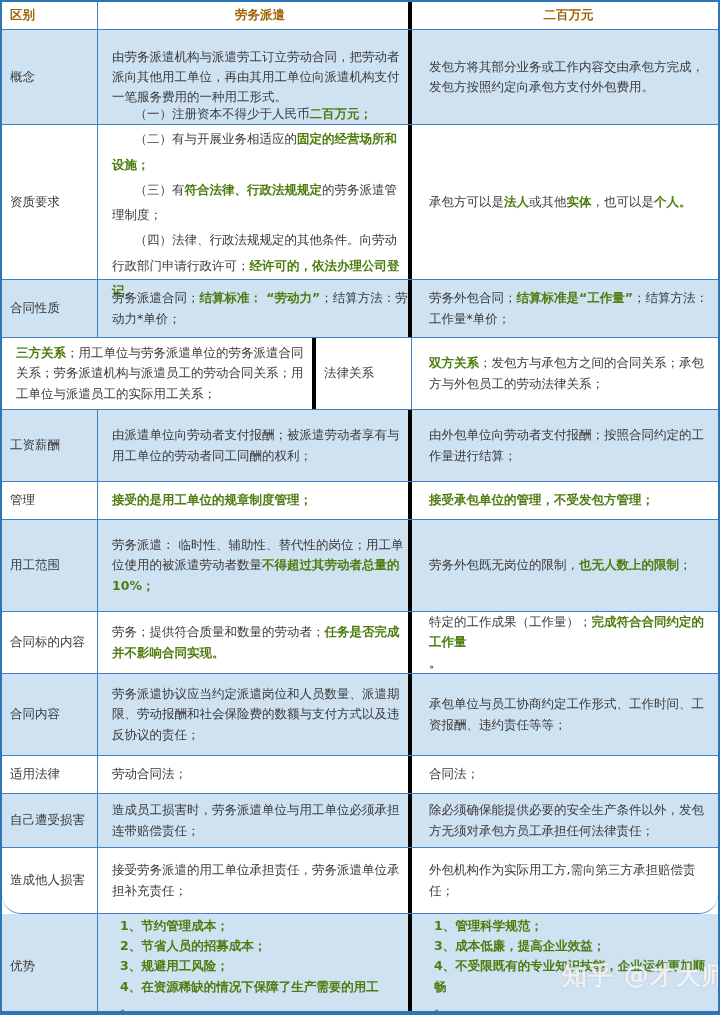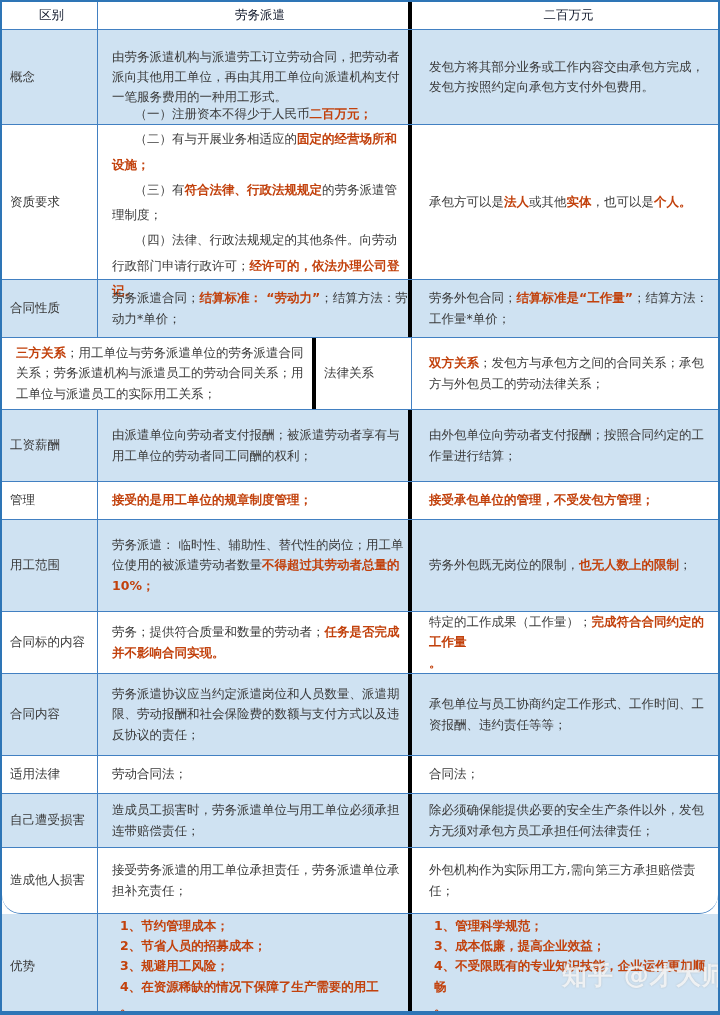--- a/index.html
+++ b/index.html
@@ -15,41 +15,41 @@
     background:#ffffff;
     overflow:hidden;
   }
   .row{display:flex;border-bottom:1px solid #4280c2;box-sizing:border-box;background:#ffffff;}
   .row.alt{background:#cfe2f2;}
   .row:last-child{border-bottom:none;}
   .c{box-sizing:border-box;display:flex;flex-direction:column;justify-content:center;}
   .c0{width:96px;border-right:1px solid #4280c2;padding:2px 4px 2px 8px;}
   .c1{width:314px;border-right:4px solid #000000;padding:5px 0 5px 14px;}
   .c2{flex:1;padding:5px 10px 5px 17px;}
-  .hdr{font-weight:normal;color:#0f172a;text-align:center;}
+  .hdr{font-weight:bold;color:#a16207;}
   .hdr .c1,.hdr .c2{align-items:center;}
   .r0{height:28px;}
   .r1{height:95px;}
   .r2{height:155px;}
   .r3{height:58px;}
   .r4{height:72px;}
   .r5{height:72px;}
   .r6{height:38px;}
   .r7{height:92px;}
   .r8{height:62px;}
   .r9{height:82px;}
   .r10{height:38px;}
   .r11{height:54px;}
   .r12{height:66px;border-radius:19px;}
   .r13{height:105px;}
   .ln{line-height:1.62;}
   .roomy .ln{line-height:2.02;}
   .ind{text-indent:1.8em;}
   .listpad{padding-left:22px;}
-  .red{color:#c2410c;font-weight:bold;}
+  .red{color:#4d7c0f;font-weight:bold;}
   .watermark{
     position:absolute;
     left:560px;top:957px;
     font-size:25px;
     font-weight:bold;
     letter-spacing:1px;
     white-space:nowrap;
     color:rgba(250,250,250,0.82);
     text-shadow:0 0 2px rgba(150,150,150,0.45);
     pointer-events:none;

